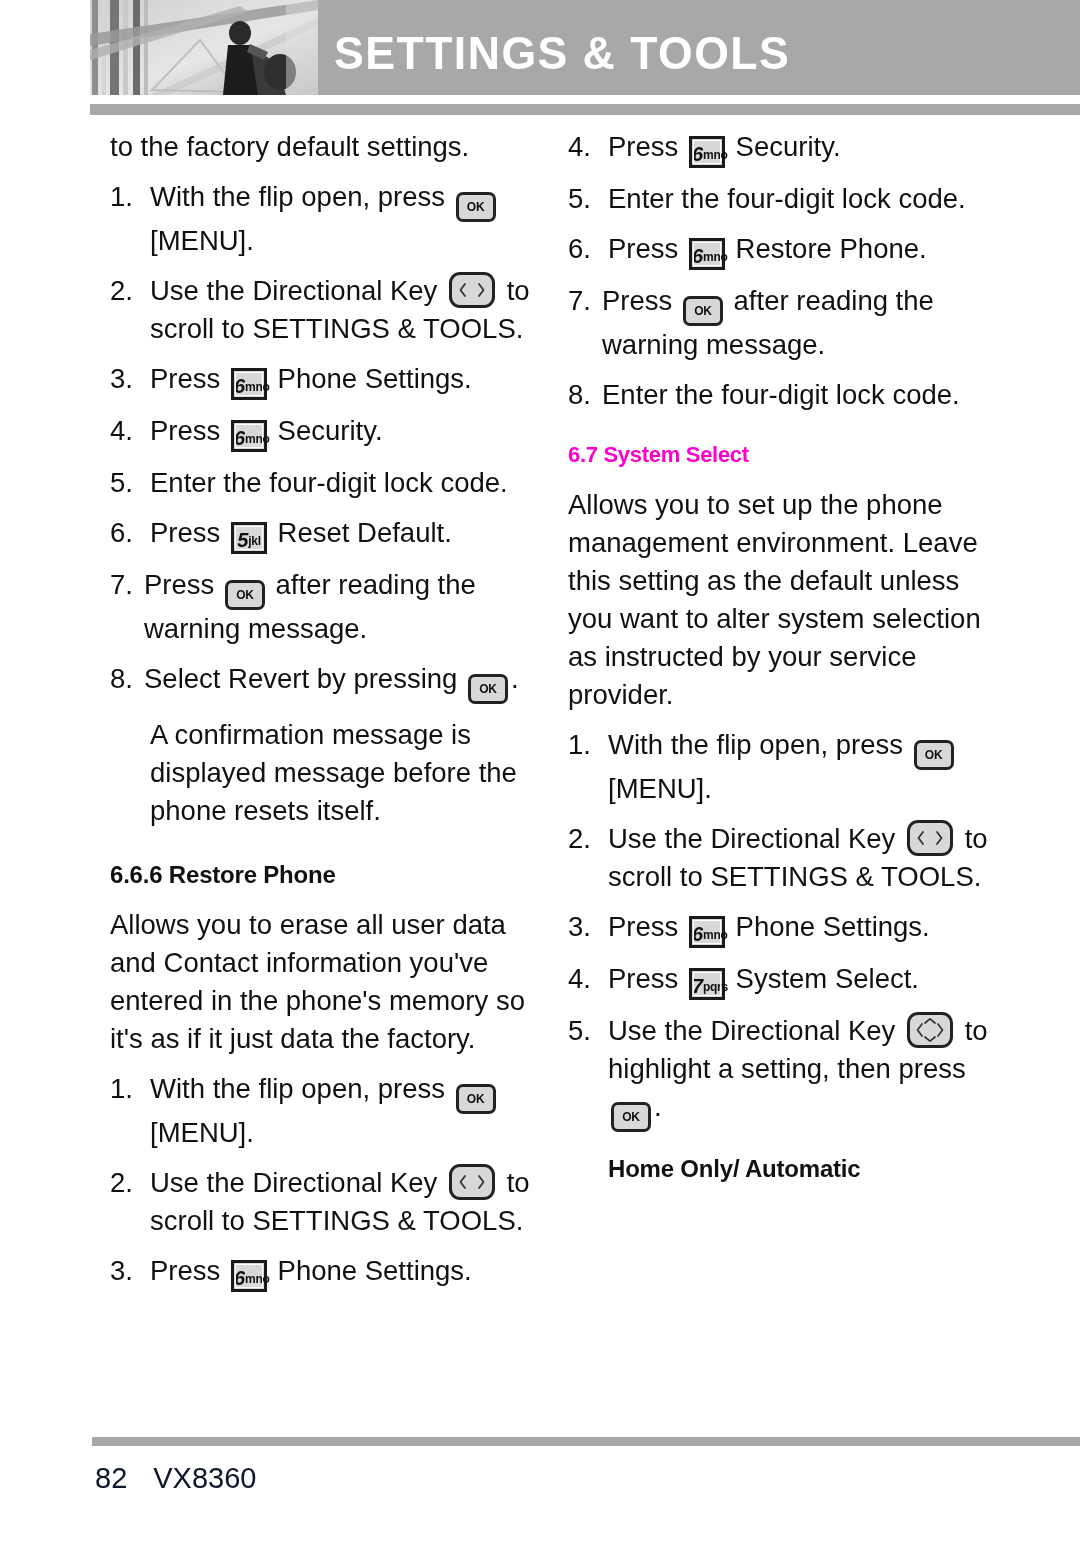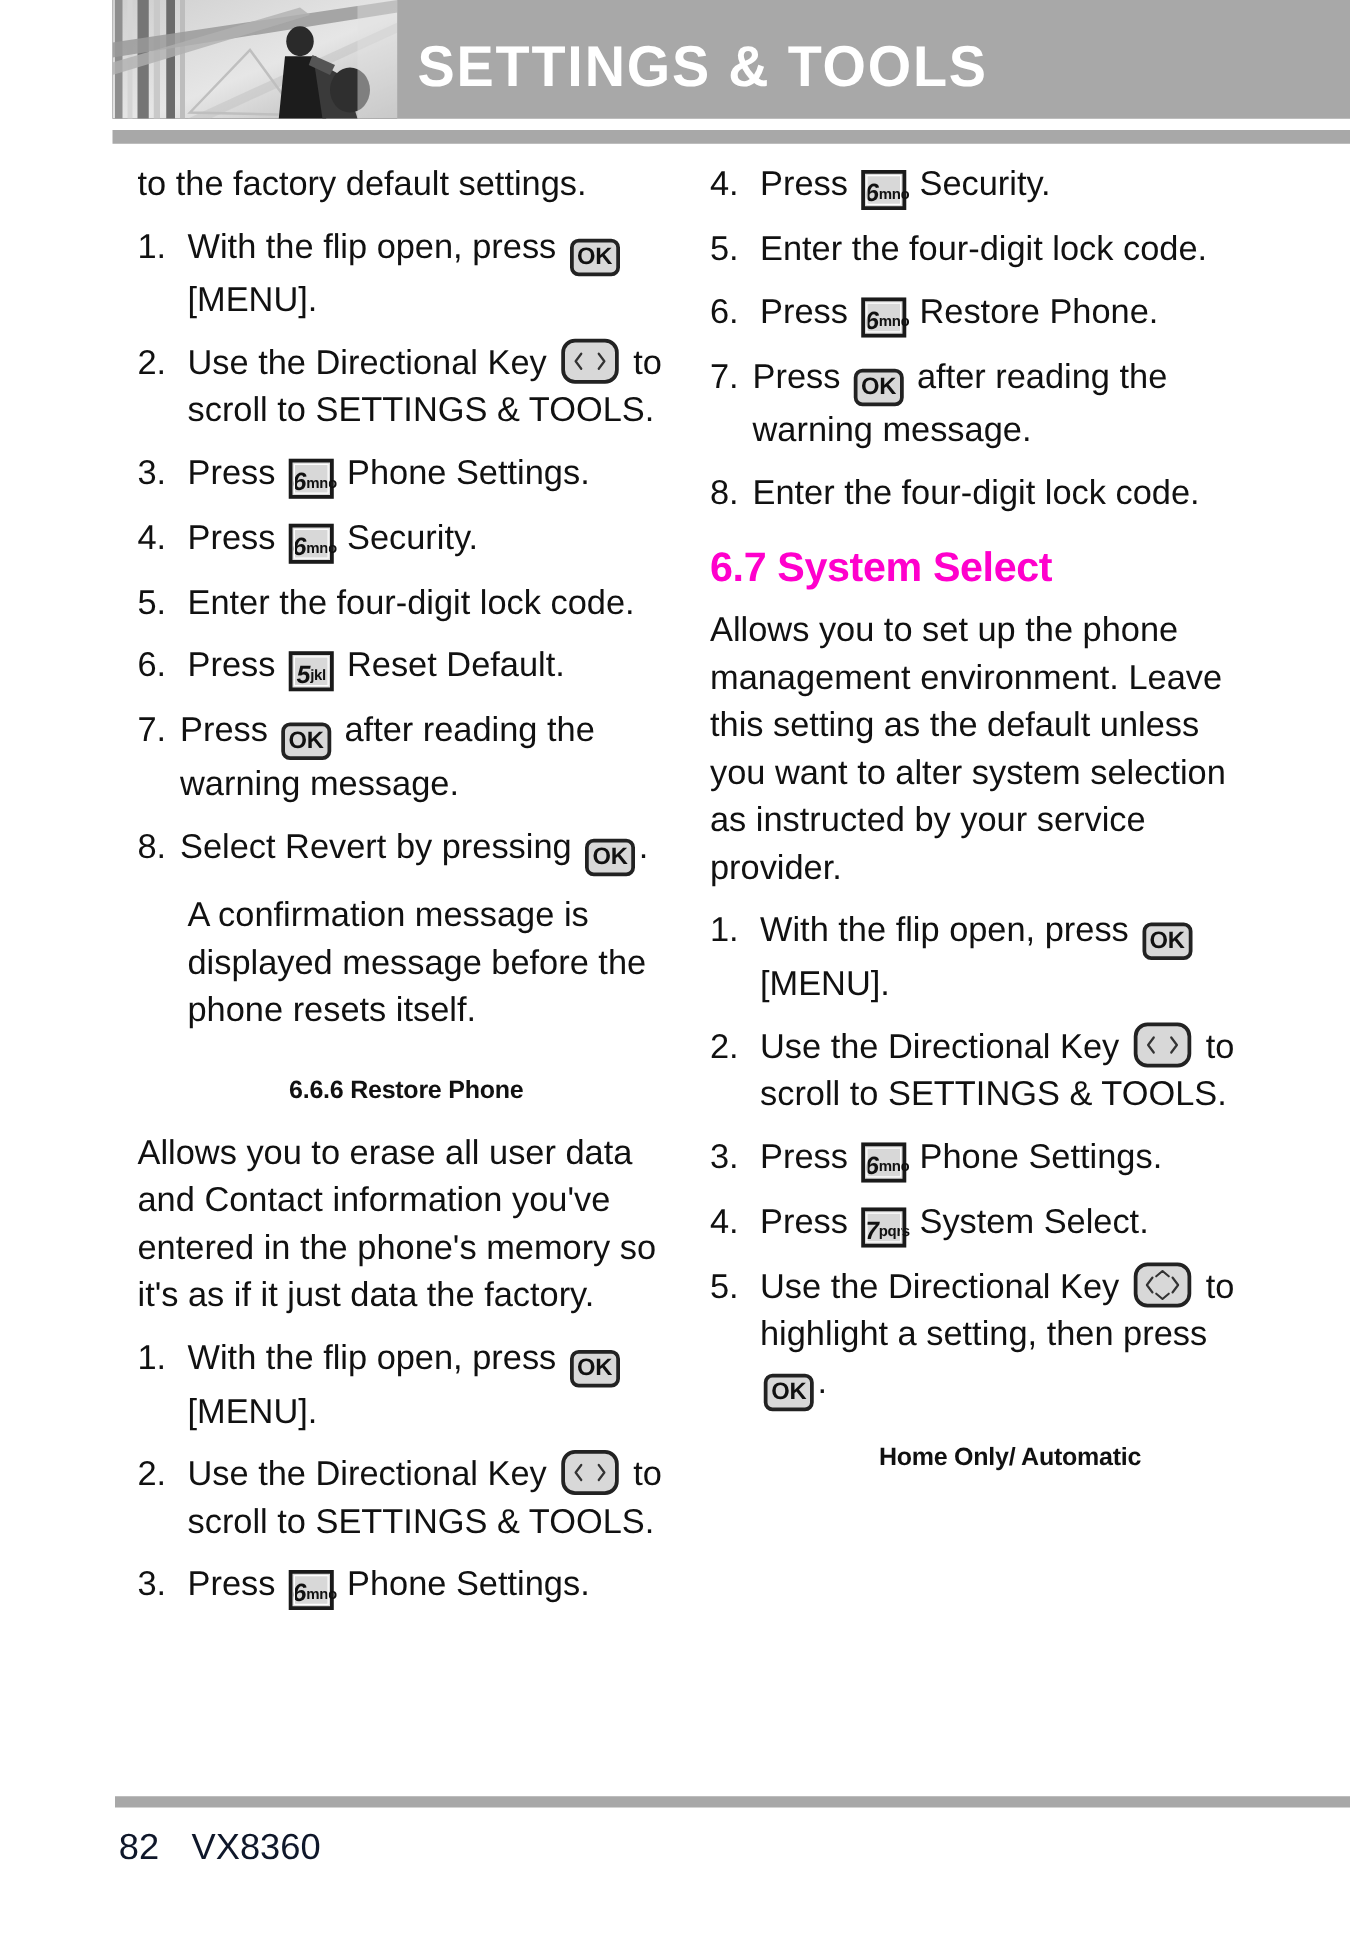--- a/index.html
+++ b/index.html
@@ -93,32 +93,31 @@
   .step-body { flex: 1 1 auto; }
 
   .b { font-weight: normal; }
 
   
   .indent {
     margin-left: 40px;
   }
 
   h3.subhead {
-    font-size: 20px;
+    font-size: 24px;
     font-weight: bold;
     margin: 26px 0 12px 0;
     letter-spacing: -0.2px;
-    text-align: center;
   }
   h3.subhead.sp {
     margin: 18px 0 6px 14px;
     margin-left: 40px;
   }
   h2.section {
-    font-size: 33px;
+    font-size: 22px;
     font-weight: bold;
     margin: 22px 0 12px 0;
     letter-spacing: -0.3px;
   }
 
   
   .keycap {
     display: inline-block;
     vertical-align: -5px;
     position: relative;
@@ -155,21 +154,21 @@
 
   .okkey {
     display: inline-block;
     vertical-align: -5px;
     width: 40px;
     height: 30px;
     border: 3px solid #222;
     border-radius: 7px;
     background: #d8d8d8;
     box-sizing: border-box;
-    font-size: 19px;
+    font-size: 12px;
     font-weight: bold;
     line-height: 24px;
     text-align: center;
     letter-spacing: -0.2px;
     margin: 0 3px;
   }
 
   .dirkey {
     display: inline-block;
     vertical-align: -8px;

